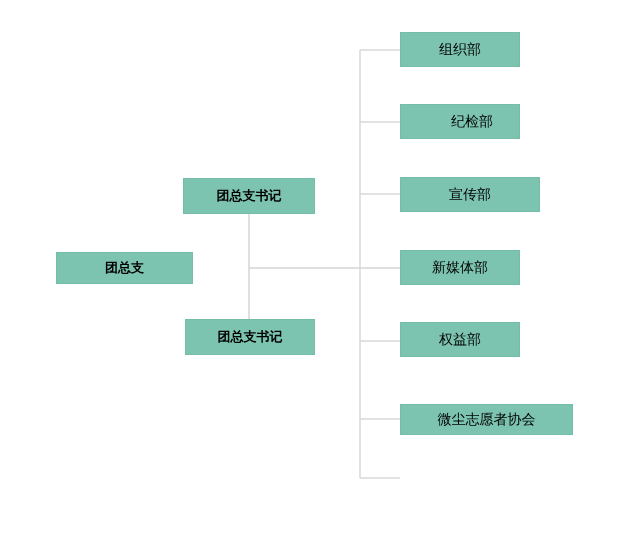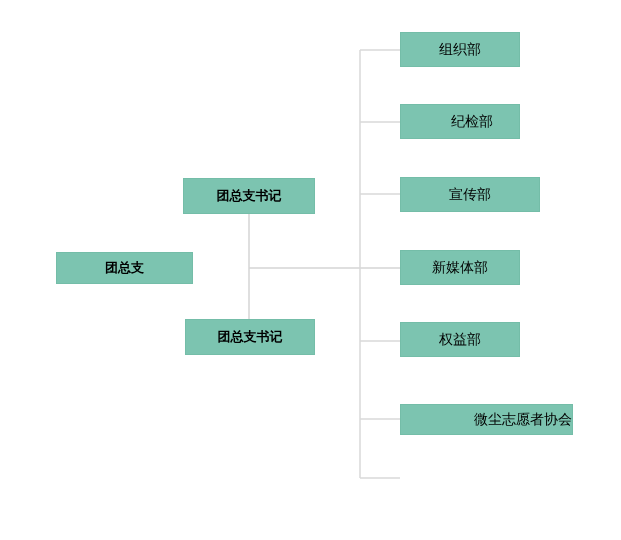--- a/index.html
+++ b/index.html
@@ -24,21 +24,21 @@
   .node.dept{font-weight:normal;font-size:14px;}
 
   .n-root {left:10px;  top:252px; width:137px; height:32px;margin-left:46px;}
   .n-sec  {left:183px; top:178px; width:132px; height:36px;}
   .n-dsec {left:185px; top:319px; width:130px; height:36px;}
   .n-d0   {left:400px; top:32px;  width:120px; height:35px;}
   .n-d1   {left:400px; top:104px; width:120px; height:35px;padding-left:24px;}
   .n-d2   {left:400px; top:177px; width:140px; height:35px;}
   .n-d3   {left:400px; top:250px; width:120px; height:35px;}
   .n-d4   {left:400px; top:322px; width:120px; height:35px;}
-  .n-d5   {left:400px; top:404px; width:173px; height:31px;justify-content:flex-end;}
+  .n-d5   {left:400px; top:404px; width:173px; height:31px;}
   .n-d6   {left:400px; top:469px; width:183px; height:31px;}
 </style>
 </head>
 <body>
 
 <div class="canvas">
 
   <svg class="connectors" viewBox="0 0 621 540" xmlns="http://www.w3.org/2000/svg">
 
     <line x1="249" y1="214" x2="249" y2="319" stroke="#d4d4d4" stroke-width="1.5"></line>

